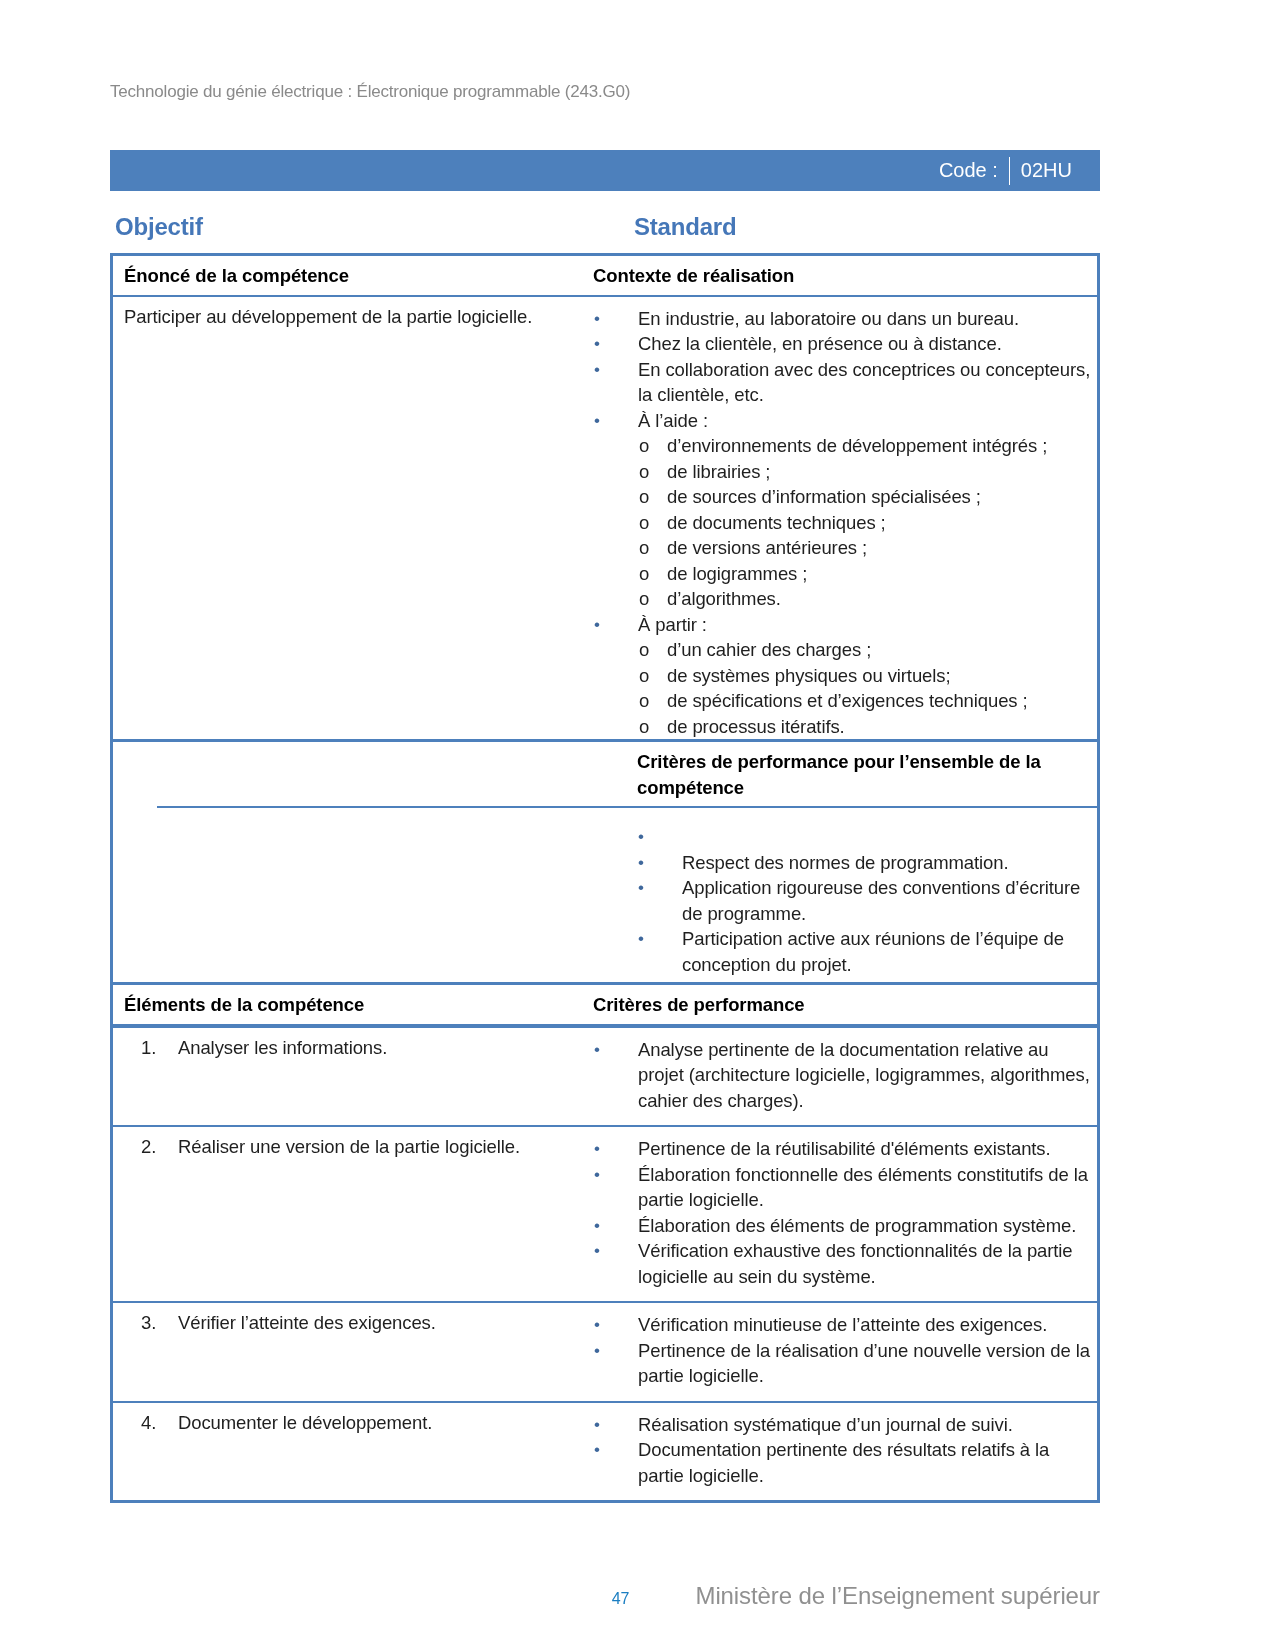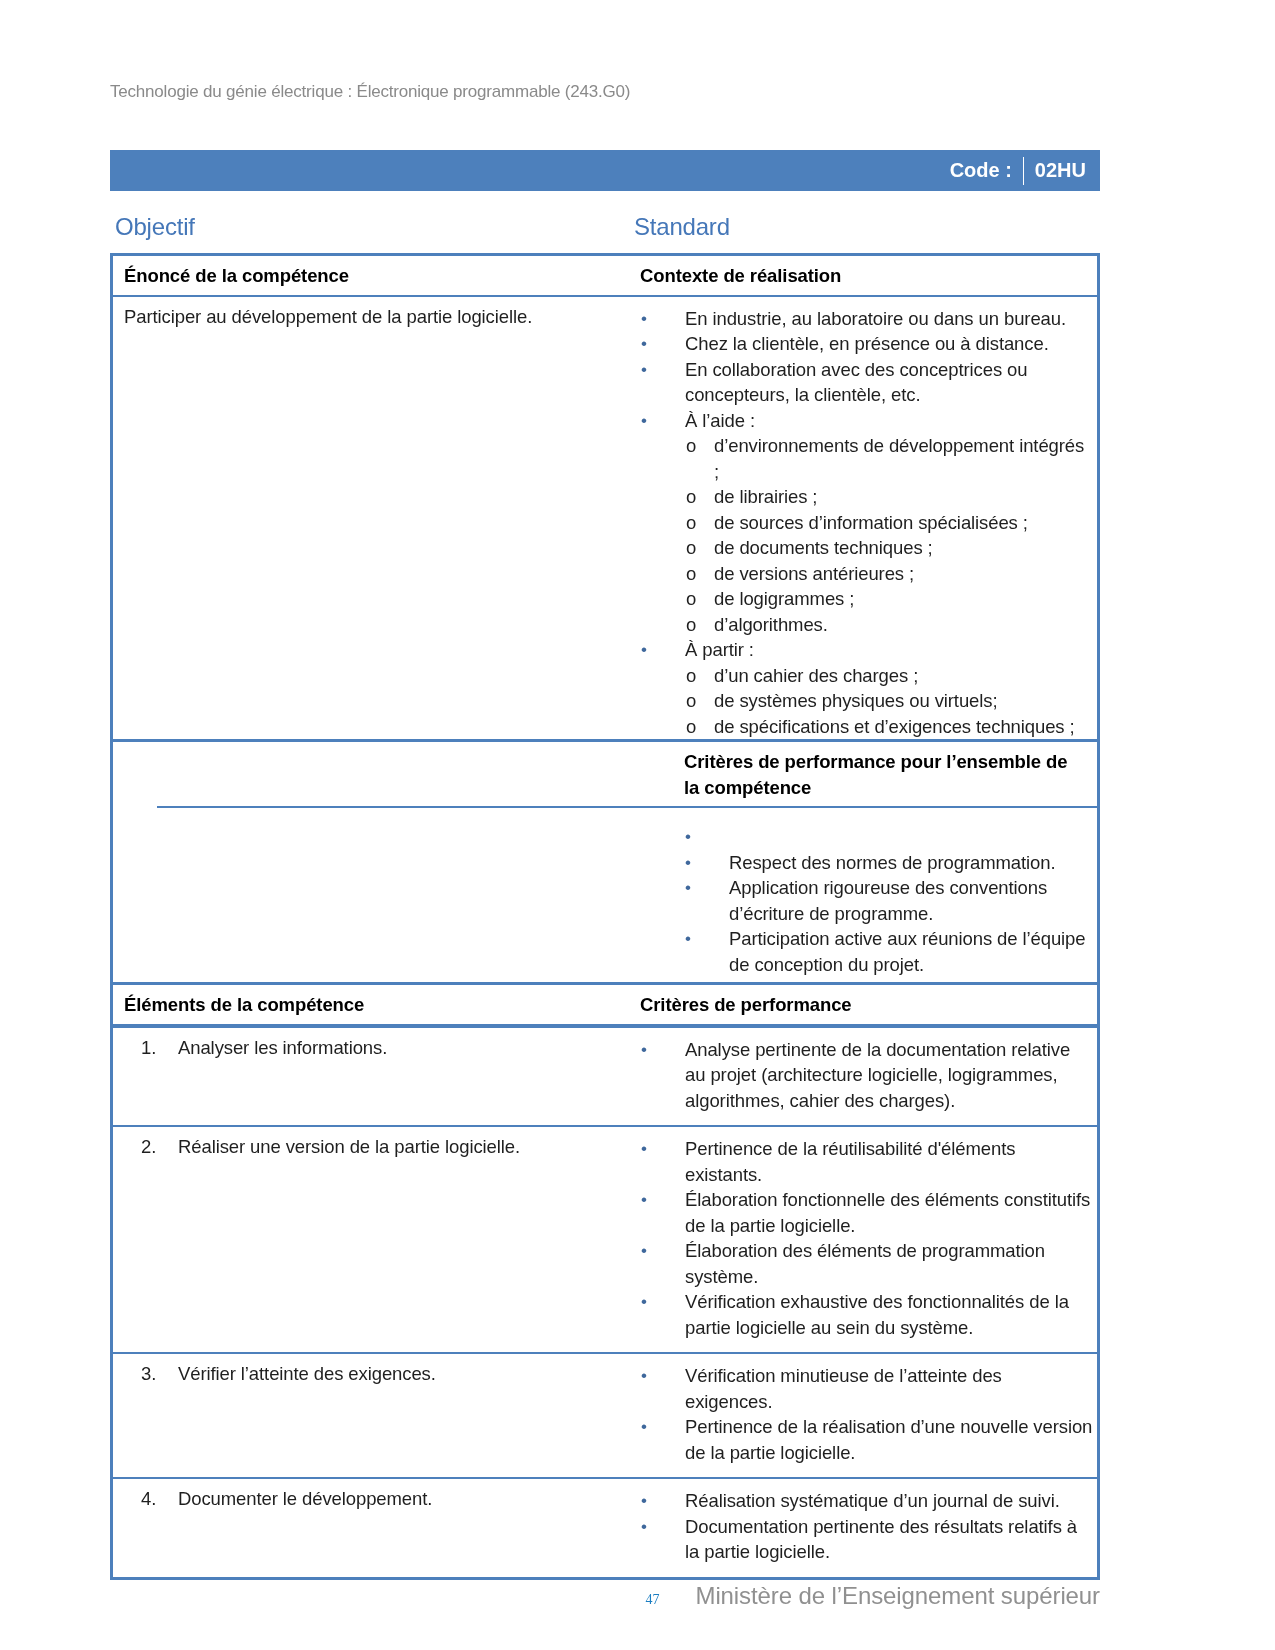--- a/index.html
+++ b/index.html
@@ -7,37 +7,37 @@
     position:relative;width:1275px;height:1650px;background:#ffffff;
     font-family:"Liberation Sans",sans-serif;color:#1f1f1f;overflow:hidden;
   }
   .doc-header{
     position:absolute;top:82px;left:110px;width:990px;
     font-size:17px;font-weight:normal;color:#8a8a8a;letter-spacing:-0.2px;
   }
   .code-bar{
     position:absolute;top:150px;left:110px;width:990px;height:41px;
     background:#4d80bc;color:#ffffff;display:flex;align-items:center;
-    justify-content:flex-end;font-size:20px;box-sizing:border-box;padding-right:14px;font-weight:bold;
+    justify-content:flex-end;font-size:20px;box-sizing:border-box;padding-right:28px;
   }
   .code-bar .vdiv{width:1px;height:28px;background:#ffffff;margin:0 11px;}
   .h-obj,.h-std{
-    position:absolute;top:213px;font-size:24px;font-weight:normal;color:#4577b8;letter-spacing:-0.2px;
+    position:absolute;top:213px;font-size:24px;font-weight:bold;color:#4577b8;letter-spacing:-0.2px;
   }
   .h-obj{left:115px;}
   .h-std{left:634px;}
   .tbl{
     position:absolute;left:110px;width:990px;box-sizing:border-box;
     border:3px solid #4d80bc;background:#fff;
     font-size:18.5px;line-height:25.5px;letter-spacing:-0.1px;
   }
   .t1{top:253px;}
   .t2{top:739px;padding-left:44px;}
   .t3{top:982px;}
-  .row{display:grid;grid-template-columns:470px 1fr;gap:47px;}
+  .row{display:grid;grid-template-columns:470px 1fr;}
   .hdr{border-bottom:2px solid #4d80bc;}
   .hdr .cell{font-weight:bold;color:#000;}
   .cell{padding:7px 10px 6px 11px;box-sizing:border-box;}
   .cell.c2{padding-left:10px;}
   .t1-body{min-height:425px;}
   .t2-hdr .c2 b{max-width:450px;display:block;font-weight:bold;}
   .t3 .row + .row{border-top:2px solid #4d80bc;}
   .bullet{display:flex;padding-left:11px;}
   .bullet .glyph{flex:none;width:44px;color:#3f689c;font-size:17px;}
   .bullet .btxt{flex:1;padding-right:4px;}
@@ -46,21 +46,21 @@
   .sub .stxt{flex:1;padding-right:4px;}
   .elem{display:flex;padding-left:17px;}
   .elem .num{flex:none;width:37px;}
   .elem .etxt{flex:1;padding-right:6px;}
   .list{padding:2px 0 6px 0;}
   .t2 .list{padding-top:9px;padding-bottom:10px;}
   .footer{
     position:absolute;top:1582px;left:110px;width:990px;
     display:flex;justify-content:flex-end;align-items:baseline;
   }
-  .pagenum{color:#1b7ec2;font-size:14px;margin-right:36px;font-family:Liberation Serif, serif;}
+  .pagenum{color:#1b7ec2;font-size:16px;margin-right:66px;}
   .ministry{color:#909090;font-size:24px;letter-spacing:-0.1px;}
 </style>
 </head>
 <body>
 
 <div class="page">
 
   <div class="doc-header">Technologie du génie électrique : Électronique programmable (243.G0)</div>
 
   <div class="code-bar">

